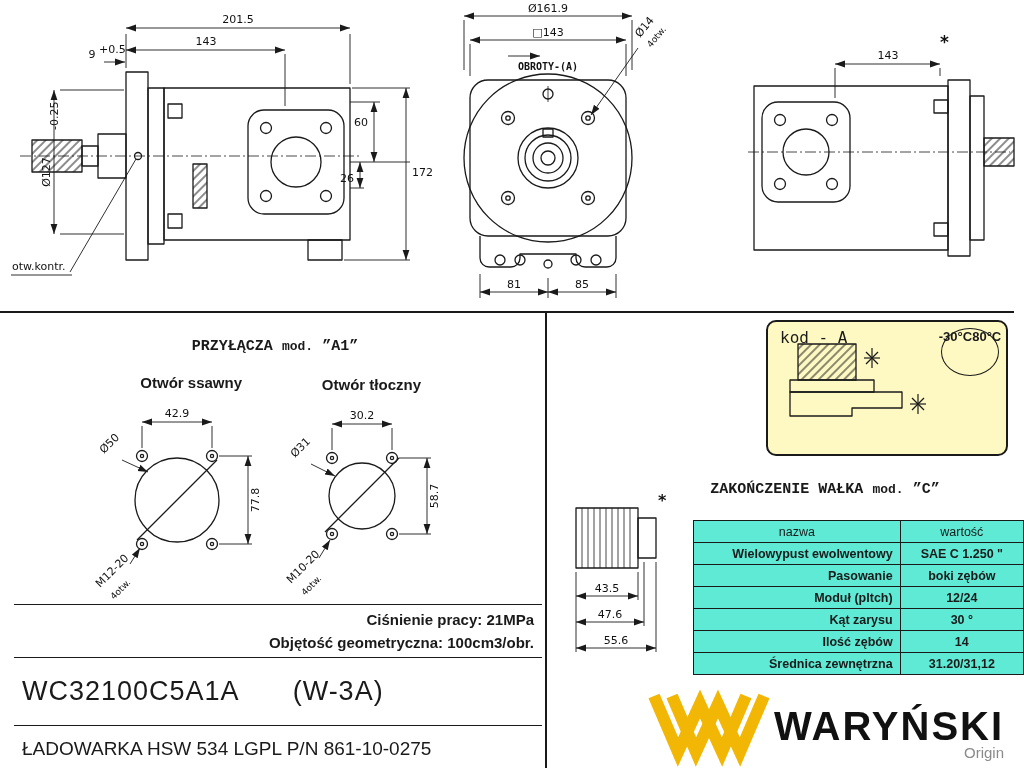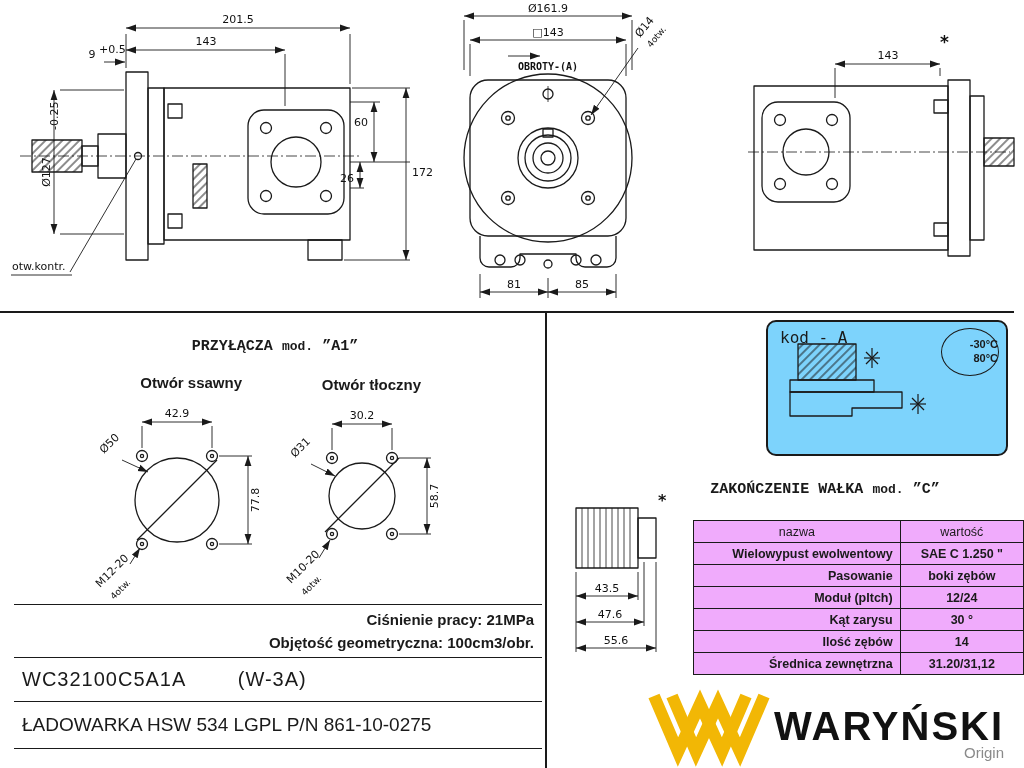--- a/index.html
+++ b/index.html
@@ -13,35 +13,35 @@
   .dims text{font-size:11px;}
   .cl{stroke:#1a1a1a;stroke-width:0.8px;stroke-dasharray:11 3 2 3;fill:none;}
   .ext{stroke-width:0.8px;}
   .small{font-size:8px;}
   .mono{font-family:"DejaVu Sans Mono",monospace;}
   .divider-h{left:0;top:311px;width:1014px;height:2px;background:#1a1a1a;}
   .divider-v{left:545px;top:311px;width:2px;height:457px;background:#1a1a1a;}
   .section-title{font-family:Liberation Mono, monospace;font-weight:bold;font-size:15px;text-align:center;white-space:nowrap;}
   .section-title .mod{font-size:13px;}
   .port-title{font-weight:bold;font-size:15px;text-align:right;white-space:nowrap;}
-  .kod-box{border:2px solid #1a1a1a;border-radius:10px;background:#7dd3fc;}
+  .kod-box{border:2px solid #1a1a1a;border-radius:10px;background:#fef9c3;}
   .kod-label{position:absolute;left:12px;top:6px;font-family:"DejaVu Sans Mono",monospace;font-size:16px;}
   .temp-circle{position:absolute;right:7px;top:6px;width:56px;height:46px;border:1.5px solid #1a1a1a;border-radius:50%;
-               display:flex;flex-direction:column;align-items:flex-end;justify-content:center;
-               font-size:11px;font-weight:bold;line-height:1.25;}
-  .spec-table{border-collapse:collapse;background:#f0abfc;}
+               display:flex;flex-direction:row;align-items:flex-start;justify-content:center;
+               font-size:13px;font-weight:bold;line-height:1.25;}
+  .spec-table{border-collapse:collapse;background:#5eead4;}
   .spec-table th,.spec-table td{border:1px solid #1a1a1a;font-size:12.5px;padding:2px 7px;height:17px;}
   .spec-table th{font-weight:normal;text-align:center;}
   .spec-table td{font-weight:bold;text-align:right;}
   .spec-table td.c{text-align:center;}
   .spec-table .col-name{width:196px;}
   .spec-table .col-val{width:110px;}
   .hr{border-top:1.6px solid #1a1a1a;height:0;}
   .spec-line{font-size:15px;font-weight:bold;margin:6px 8px;text-align:right;}
-  .part-line{font-size:20px;margin:10px 8px;letter-spacing:1px;white-space:nowrap;}
+  .part-line{font-size:27px;margin:18px 8px;letter-spacing:1px;white-space:nowrap;}
   .app-line{font-size:19px;margin:12px 8px;white-space:nowrap;}
   .wstroke{fill:none;stroke:#F2B705;stroke-width:12px;stroke-linejoin:miter;}
   .brand-name{font-family:"Liberation Sans",sans-serif;font-size:40px;font-weight:bold;fill:#111;letter-spacing:2px;}
   .brand-sub{font-family:"Liberation Sans",sans-serif;font-size:15px;fill:#8a8a8a;text-anchor:end;}
   .frost line{stroke:#1a1a1a;stroke-width:1.2px;}
   .lbl{font-size:11px;}
 </style>
 </head>
 <body>
 

